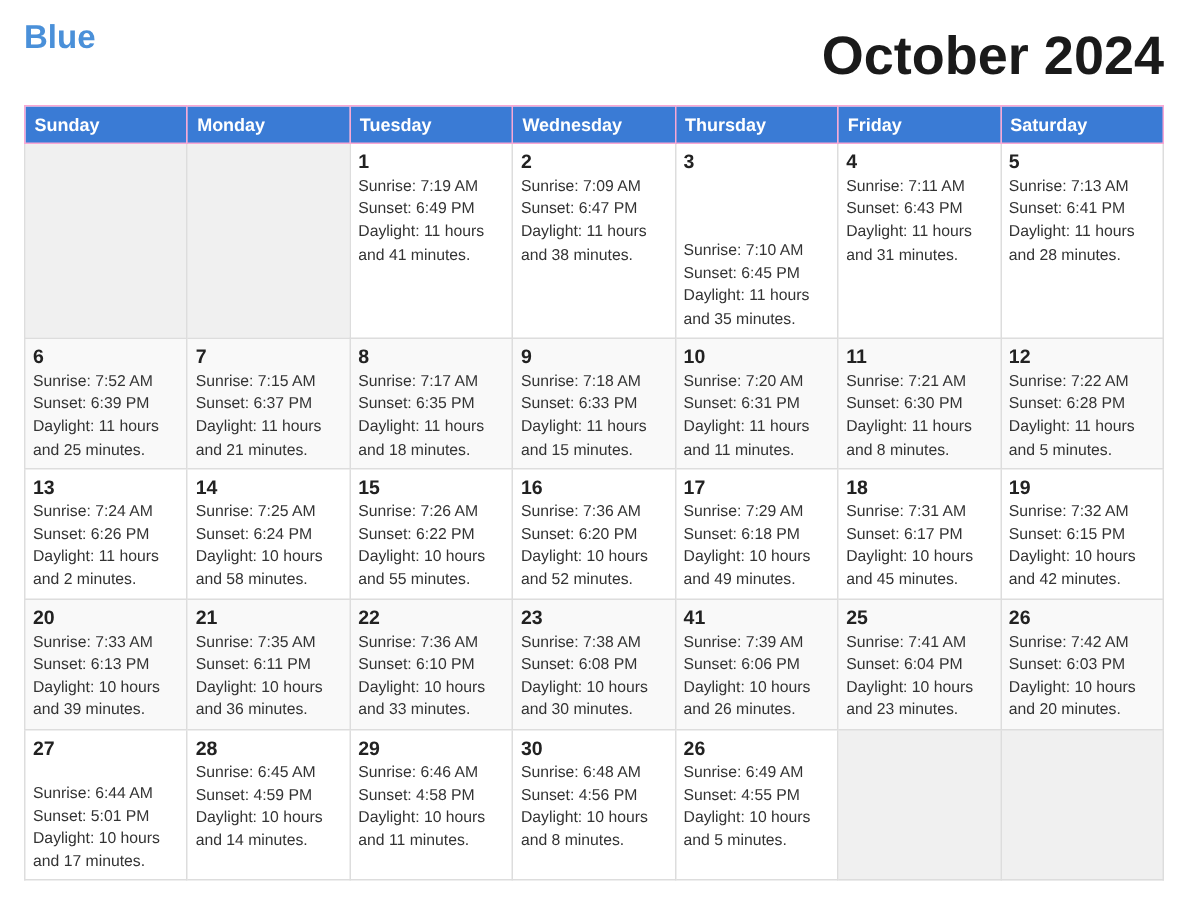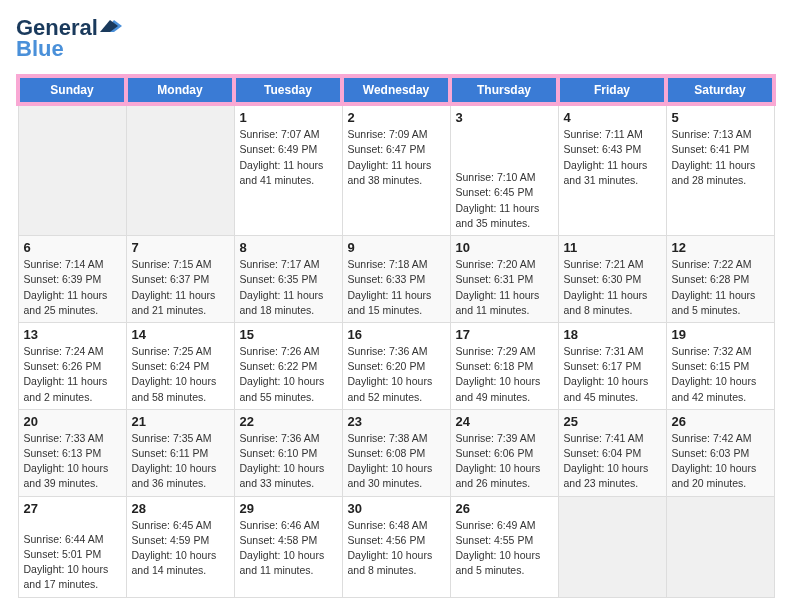--- a/index.html
+++ b/index.html
@@ -40,25 +40,25 @@
       color: #555;
     }
     table {
       width: 100%;
       border-collapse: collapse;
       font-size: 11px;
     }
     thead tr th {
       background-color: #3a7bd5;
       color: #fff;
-      text-align: center;
+      text-align: left;
       padding: 5px 6px;
       font-size: 12px;
       font-weight: bold;
-      border: 4px solid #f9a8d4;
+      border: 1px solid #f9a8d4;
     }
     tbody tr {
       vertical-align: top;
     }
     tbody tr td {
       border: 1px solid #ddd;
       padding: 4px 5px;
       height: 80px;
       width: 108px;
       vertical-align: top;
@@ -82,32 +82,26 @@
     }
     .empty-cell {
       background: #f0f0f0 !important;
     }
   </style>
 </head>
 <body>
 
 <div class="header">
   <div class="logo">
-    <div style="display:flex; align-items:center;">
-      <span class="logo-text">General</span>
-      <svg width="22" height="16" viewBox="0 0 22 16" style="margin-left:2px; margin-top:-4px;">
-        <polygon points="4,14 14,2 22,8 14,14" fill="#4a90d9"></polygon>
-        <polygon points="0,14 10,2 18,8 10,14" fill="#1a3a5c"></polygon>
-      </svg>
-    </div>
     <div style="display:flex; align-items:center; margin-top:-4px;">
       <span style="font-size:22px; font-weight:bold; color:#4a90d9;">Blue</span>
     </div>
   </div>
   <div class="title-block">
+    <div class="month-title">October 2024</div>
   </div>
 </div>
 
 <table>
   <thead>
     <tr>
     <th>Sunday</th>
         <th>Monday</th>
         <th>Tuesday</th>
         <th>Wednesday</th>
@@ -115,21 +109,21 @@
         <th>Friday</th>
         <th>Saturday</th>
       </tr>
   </thead>
   <tbody id="calendar-body">
   <tr>
         <td class="empty-cell"></td>
         <td class="empty-cell"></td>
         <td>
           <span class="day-number">1</span>
-          <div class="day-info" style="white-space: pre-line;">Sunrise: 7:07 AM
+          <div class="day-info" style="white-space: pre-line;">Sunrise: 7:19 AM
 Sunset: 6:49 PM
 Daylight: 11 hours and 41 minutes.</div>
         </td>
         <td>
           <span class="day-number">2</span>
           <div class="day-info" style="white-space: pre-line;">Sunrise: 7:09 AM
 Sunset: 6:47 PM
 Daylight: 11 hours and 38 minutes.</div>
         </td>
         <td>
@@ -147,21 +141,21 @@
         <td>
           <span class="day-number">5</span>
           <div class="day-info" style="white-space: pre-line;">Sunrise: 7:13 AM
 Sunset: 6:41 PM
 Daylight: 11 hours and 28 minutes.</div>
         </td>
       </tr>
       <tr>
         <td>
           <span class="day-number">6</span>
-          <div class="day-info" style="white-space: pre-line;">Sunrise: 7:14 AM
+          <div class="day-info" style="white-space: pre-line;">Sunrise: 7:52 AM
 Sunset: 6:39 PM
 Daylight: 11 hours and 25 minutes.</div>
         </td>
         <td>
           <span class="day-number">7</span>
           <div class="day-info" style="white-space: pre-line;">Sunrise: 7:15 AM
 Sunset: 6:37 PM
 Daylight: 11 hours and 21 minutes.</div>
         </td>
         <td>
@@ -258,21 +252,21 @@
 Sunset: 6:10 PM
 Daylight: 10 hours and 33 minutes.</div>
         </td>
         <td>
           <span class="day-number">23</span>
           <div class="day-info" style="white-space: pre-line;">Sunrise: 7:38 AM
 Sunset: 6:08 PM
 Daylight: 10 hours and 30 minutes.</div>
         </td>
         <td>
-          <span class="day-number">24</span>
+          <span class="day-number">41</span>
           <div class="day-info" style="white-space: pre-line;">Sunrise: 7:39 AM
 Sunset: 6:06 PM
 Daylight: 10 hours and 26 minutes.</div>
         </td>
         <td>
           <span class="day-number">25</span>
           <div class="day-info" style="white-space: pre-line;">Sunrise: 7:41 AM
 Sunset: 6:04 PM
 Daylight: 10 hours and 23 minutes.</div>
         </td>

